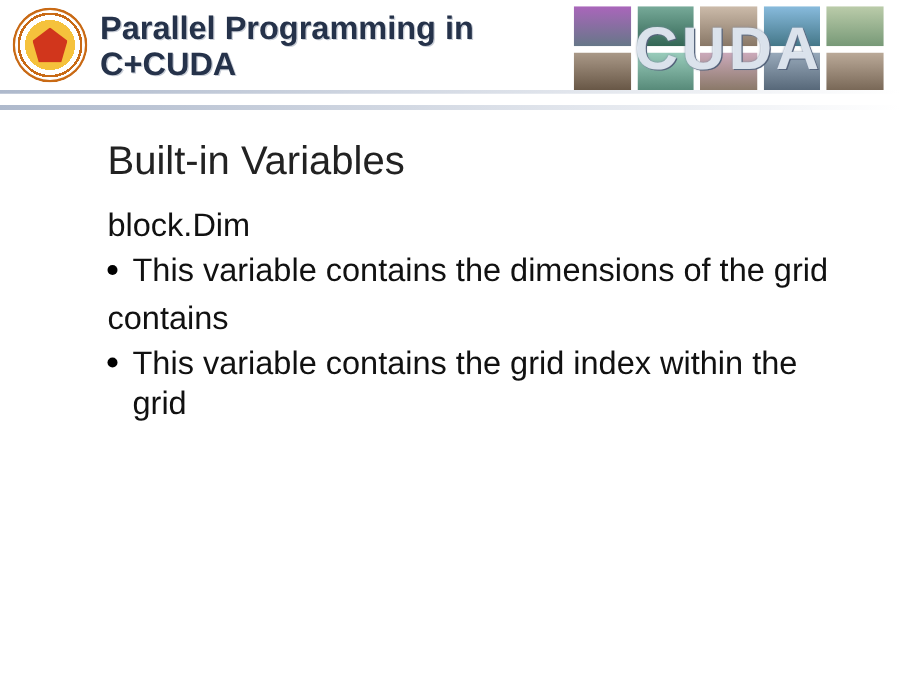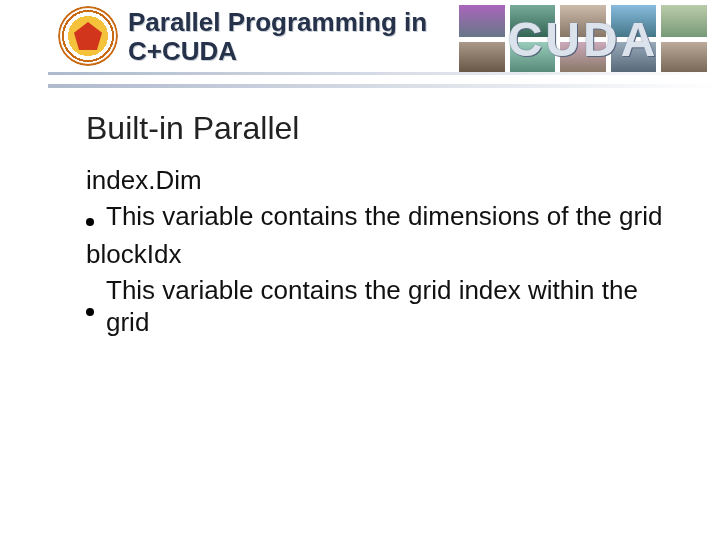--- a/index.html
+++ b/index.html
@@ -1,17 +1,17 @@
 <!DOCTYPE html>
 <html><head>
 <meta charset="utf-8">
 <style>
   * { margin: 0; padding: 0; box-sizing: border-box; }
   html, body { width: 720px; height: 540px; background: #fff; font-family: Arial, Helvetica, sans-serif; }
-  .slide { width: 720px; height: 540px; position: relative; overflow: hidden; padding-left: 48px; }
+  .slide { width: 720px; height: 540px; position: relative; overflow: hidden; }
 
   
   .header { position: relative; height: 88px; }
   .seal {
     position: absolute; left: 10px; top: 6px; width: 60px; height: 60px;
     border-radius: 50%;
     background:
       radial-gradient(circle at 50% 50%, #f5c23c 0 20px, transparent 20px),
       radial-gradient(circle at 50% 50%, transparent 24px, #c96a15 24px 26px, transparent 26px);
     box-shadow: inset 0 0 0 2px #c96a15;
@@ -42,21 +42,21 @@
 
   
   .rule { position: absolute; left: 0; right: 0; height: 3px; background: linear-gradient(to right, #aeb9cc, #fff); }
   .rule.r1 { top: 72px; }
   .rule.r2 { top: 84px; height: 4px; }
 
   
   .body { position: absolute; left: 86px; right: 40px; top: 110px; }
   .section-title { font-size: 32px; color: #222; margin-bottom: 18px; }
   .term { font-size: 26px; color: #111; font-weight: 400; margin-top: 6px; }
-  .bullet-row { display: flex; align-items: center; margin-top: 4px; }
+  .bullet-row { display: flex; align-items: flex-start; margin-top: 4px; }
   .bullet-dot { width: 8px; height: 8px; background: #000; border-radius: 50%; margin-top: 12px; margin-right: 12px; flex: 0 0 auto; }
   .bullet-text { font-size: 26px; color: #111; line-height: 1.25; }
   .indent { padding-left: 0; }
 </style>
 </head>
 <body>
 
 <div class="slide">
 
   <div class="header">
@@ -81,32 +81,32 @@
         <div class="thumb"></div>
       </div>
       <div class="lcad-text">CUDA</div>
     </div>
 
     <div class="rule r1"></div>
     <div class="rule r2"></div>
   </div>
 
   <div class="body">
-    <div class="section-title">Built-in Parallel</div>
+    <div class="section-title">Built-in Variables</div>
 
     <div class="indent">
-      <div class="term">index.Dim</div>
+      <div class="term">block.Dim</div>
       <div class="bullet-row">
         <div class="bullet-dot"></div>
         <div class="bullet-text">This variable contains the dimensions of the grid</div>
       </div>
     </div>
 
     <div class="indent">
-      <div class="term">blockIdx</div>
+      <div class="term">contains</div>
       <div class="bullet-row">
         <div class="bullet-dot"></div>
         <div class="bullet-text">This variable contains the grid index within the grid</div>
       </div>
     </div>
   </div>
 
 </div>
 
 </body></html>

